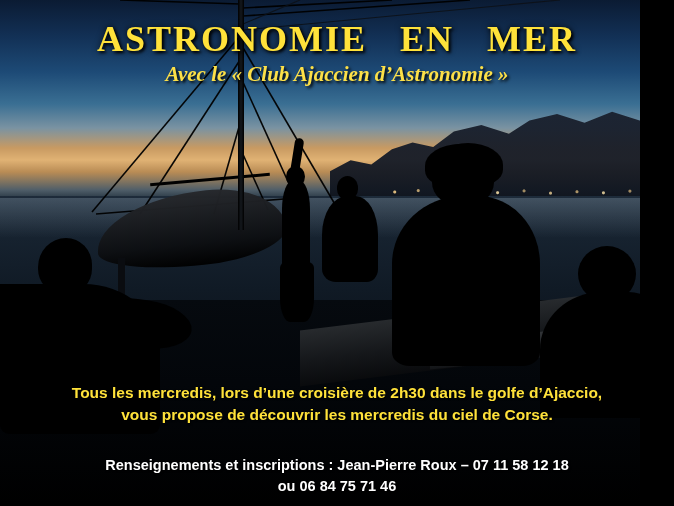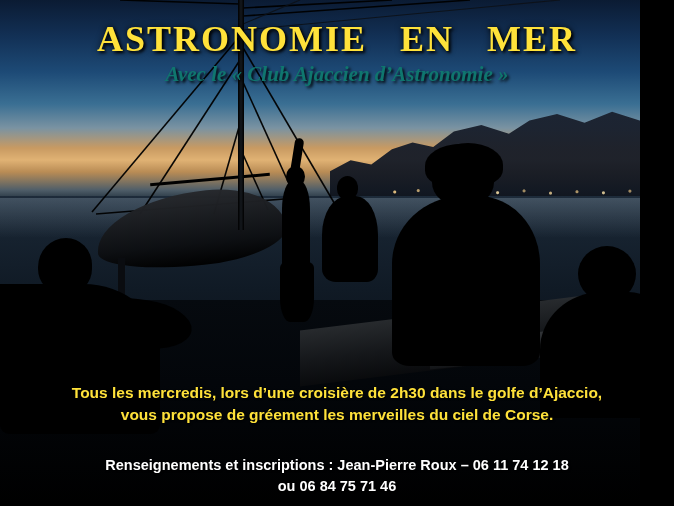--- a/index.html
+++ b/index.html
@@ -263,21 +263,21 @@
     font-size: 36px;
     letter-spacing: 2px;
     text-shadow: 2px 2px 3px rgba(0,0,0,.95), 0 0 6px rgba(0,0,0,.8);
     white-space: pre;
   }
   .subtitle {
     position: absolute;
     left: 0; top: 62px;
     width: 674px;
     text-align: center;
-    color: #0f766e;
+    color: #fde047;
     font-family: "Liberation Serif", serif;
     font-style: italic;
     font-weight: bold;
     font-size: 21px;
     text-shadow: 2px 2px 3px rgba(0,0,0,.95);
   }
   .body-block {
     position: absolute;
     left: 0; top: 382px;
     width: 674px;
@@ -365,21 +365,21 @@
     <div class="sil p-left-head"></div>
     <div class="sil p-left-body"></div>
     <div class="sil p-left-arm"></div>
   </div>
 
   <div class="title">ASTRONOMIE   EN   MER</div>
   <div class="subtitle">Avec  le  « Club Ajaccien  d’Astronomie »</div>
 
   <div class="body-block">
     <span class="l">Tous  les  mercredis,  lors  d’une  croisière  de  2h30   dans  le  golfe  d’Ajaccio,</span>
-    <span class="l">vous  propose  de  gréement  les  merveilles  du  ciel  de  Corse.</span>
+    <span class="l">vous  propose  de  découvrir  les  mercredis  du  ciel  de  Corse.</span>
   </div>
 
   <div class="contact-block">
-    <span class="l">Renseignements  et  inscriptions : Jean-Pierre Roux – 06 11 74 12 18</span>
+    <span class="l">Renseignements  et  inscriptions : Jean-Pierre Roux – 07 11 58 12 18</span>
     <span class="l">ou   06 84 75 71 46</span>
   </div>
 
 </div>
 
 </body></html>

